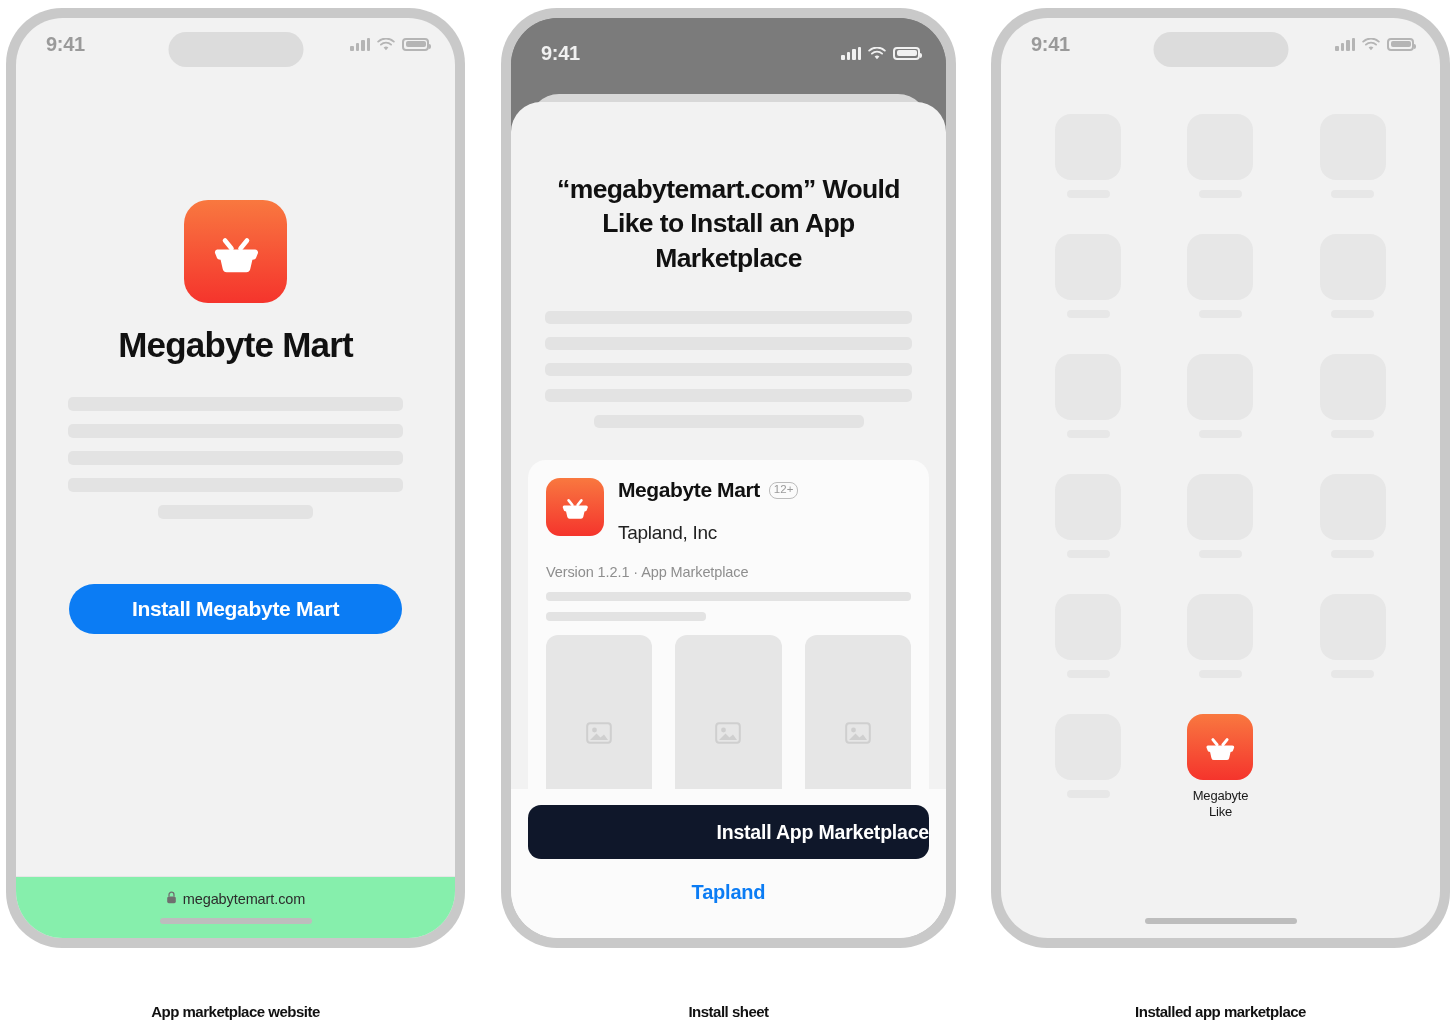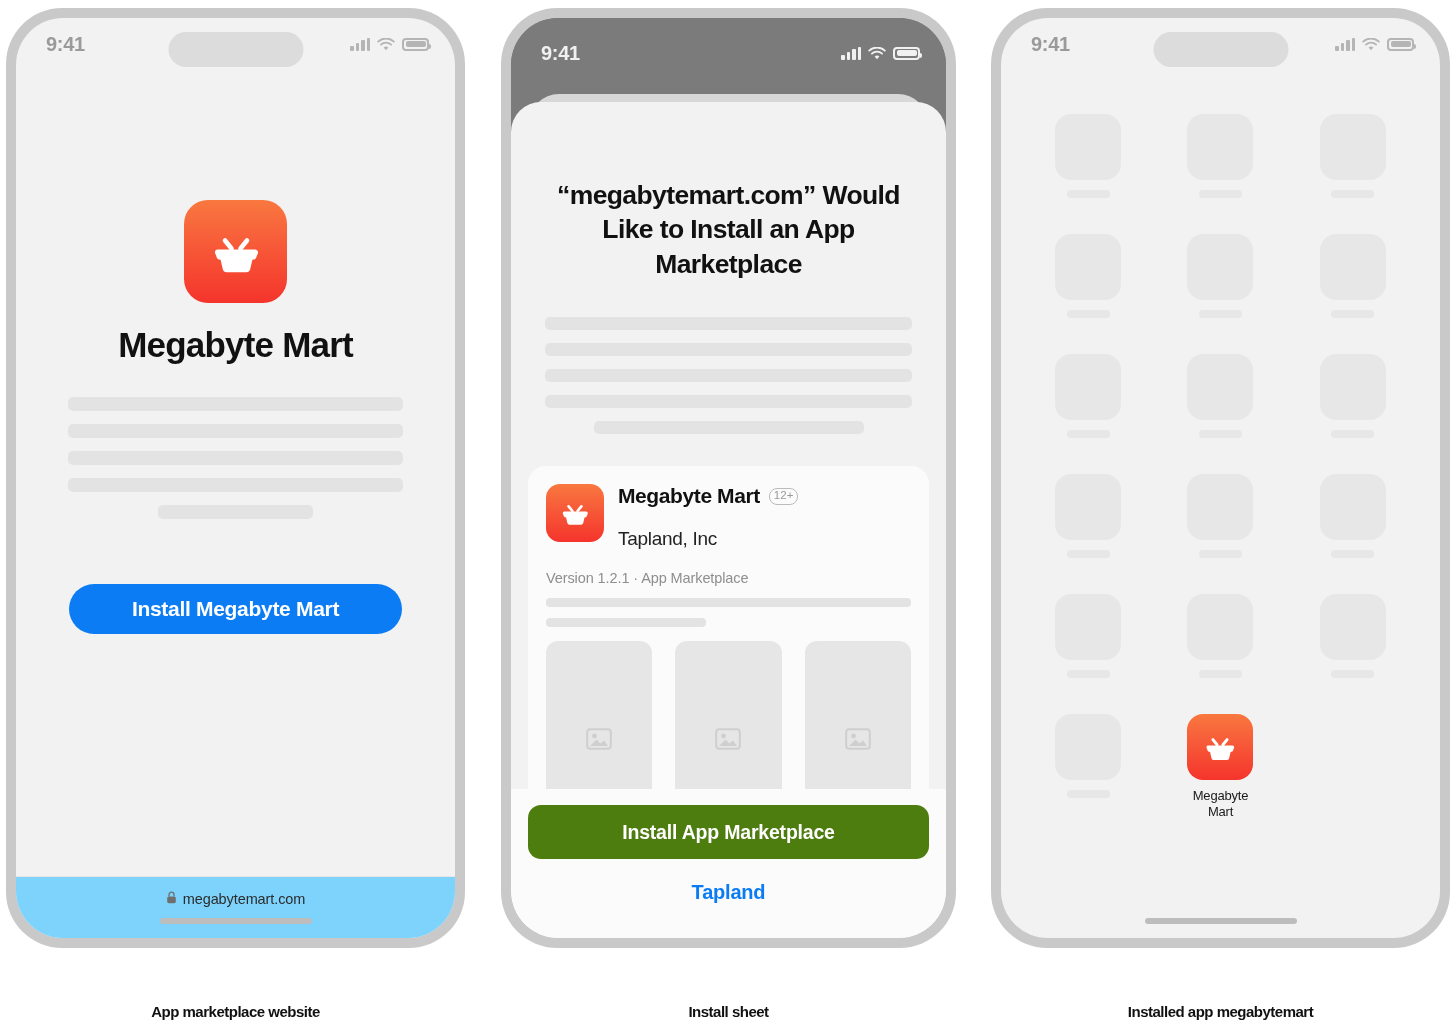--- a/index.html
+++ b/index.html
@@ -161,21 +161,21 @@
     font-weight: 600;
     border: none;
     letter-spacing: -0.3px;
     cursor: pointer;
     font-family: "Liberation Sans", sans-serif;
   }
   .p1-urlbar {
     position: absolute;
     left: 0; right: 0; bottom: 0;
     height: 62px;
-    background: #7dd3fc;
+    background: #86efac;
     border-top: 1px solid #e6e6e6;
     display: flex;
     align-items: flex-start;
     justify-content: center;
     padding-top: 14px;
     gap: 6px;
   }
   .p1-urlbar .urltext {
     font-size: 14.5px;
     color: #2c2c2c;
@@ -202,21 +202,21 @@
     top: 84px; bottom: 0;
     background: #f2f2f2;
     border-radius: 30px 30px 0 0;
     display: flex;
     flex-direction: column;
     overflow: hidden;
   }
   .sheet-scroll {
     flex: 1;
     overflow: hidden;
-    padding: 18px 17px;
+    padding: 12px 17px;
     position: relative;
   }
   .sheet-title {
     text-align: center;
     font-size: 26.5px;
     font-weight: 700;
     line-height: 1.3;
     color: #111;
     letter-spacing: -0.6px;
     padding: 58px 14px 0;
@@ -278,29 +278,30 @@
 
   .sheet-actions {
     background: #fbfbfb;
     padding: 16px 17px 0;
     position: relative;
     z-index: 3;
   }
   .btn-primary {
     width: 100%;
     height: 54px;
-    background: #4d7c0f;
+    background: #0f172a;
     border: none;
     border-radius: 13px;
     color: #fff;
     font-size: 19.5px;
     font-weight: 700;
     letter-spacing: -0.2px;
     cursor: pointer;
     font-family: "Liberation Sans", sans-serif;
+    text-align: right;
   }
   .btn-cancel {
     display: block;
     width: 100%;
     background: none;
     border: none;
     color: #0b7cf4;
     font-size: 20px;
     font-weight: 600;
     padding: 22px 0 0;
@@ -622,23 +623,23 @@
         <div class="home-cell">
           <div class="appicon real-icon">
             <svg width="40" height="40" viewBox="0 0 62 62">
               <path d="M20 19.5 L26.5 27.5" stroke="#fff" stroke-width="4.6" stroke-linecap="round"></path>
               <path d="M42 19.5 L35.5 27.5" stroke="#fff" stroke-width="4.6" stroke-linecap="round"></path>
               <path d="M12 28.5 h38 a3 3 0 0 1 3 3.4 l-2 5 a3.2 3.2 0 0 1 -2 1.6 l-1.6 .3 -2.2 9.5 a4 4 0 0 1 -3.9 3 H21.7 a4 4 0 0 1 -3.9 -3 L15.6 38.8 l-1.6 -.3 a3.2 3.2 0 0 1 -2 -1.6 l-2 -5 A3 3 0 0 1 12 28.5 z" fill="#fff"></path>
             </svg>
           </div>
           <div class="real-label">
             <span>Megabyte</span><br>
-            <span>Mart</span>
+            <span>Like</span>
           </div>
         </div>
       </div>
 
       <div class="home-indicator"></div>
     </div>
   </div>
-  <div class="caption" id="cap3">Installed app megabytemart</div>
+  <div class="caption" id="cap3">Installed app marketplace</div>
 
 </div>
 
 </body></html>

